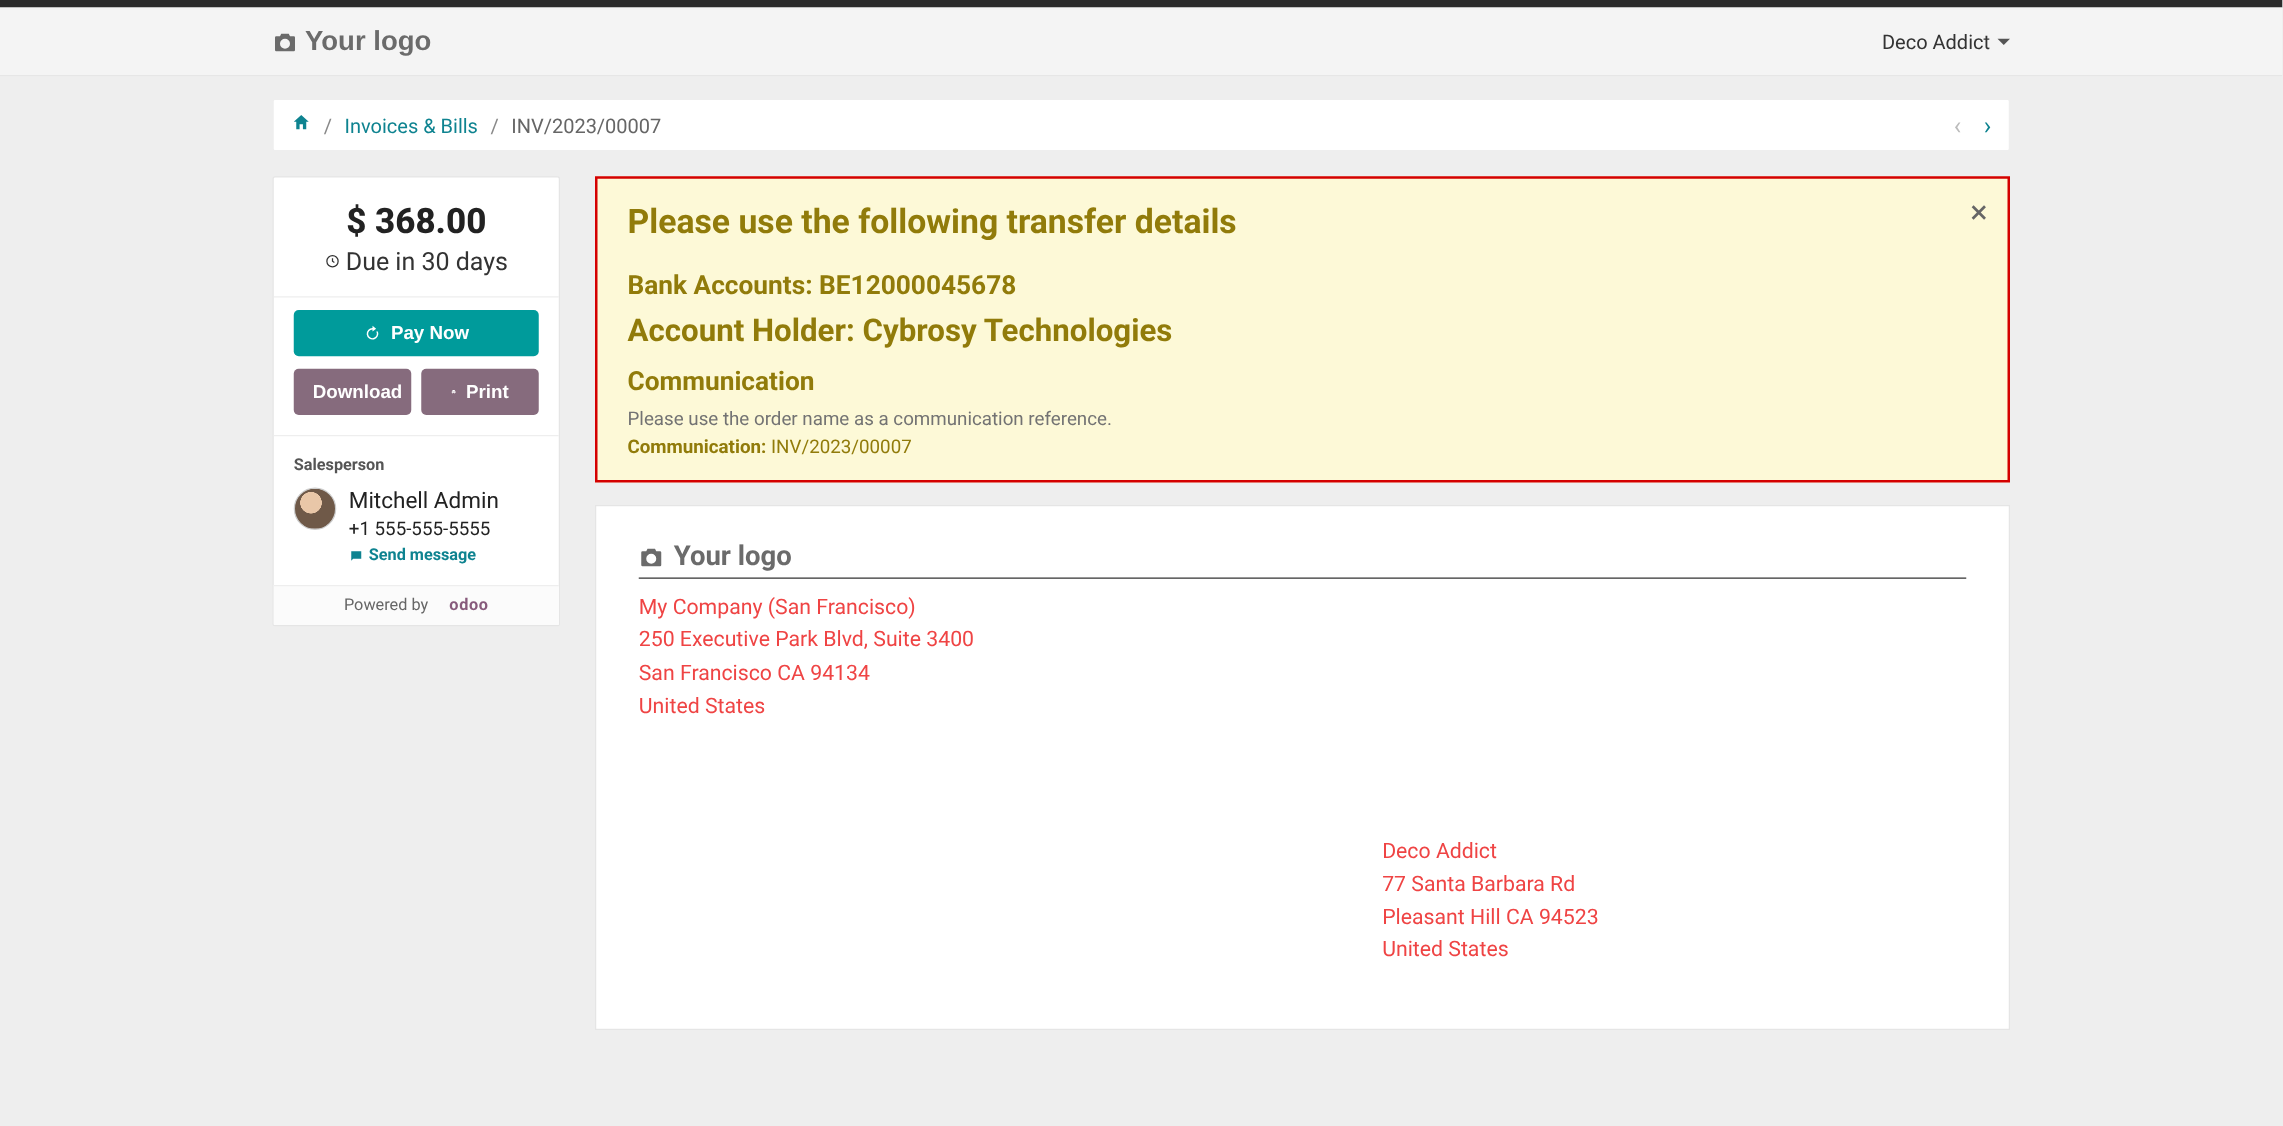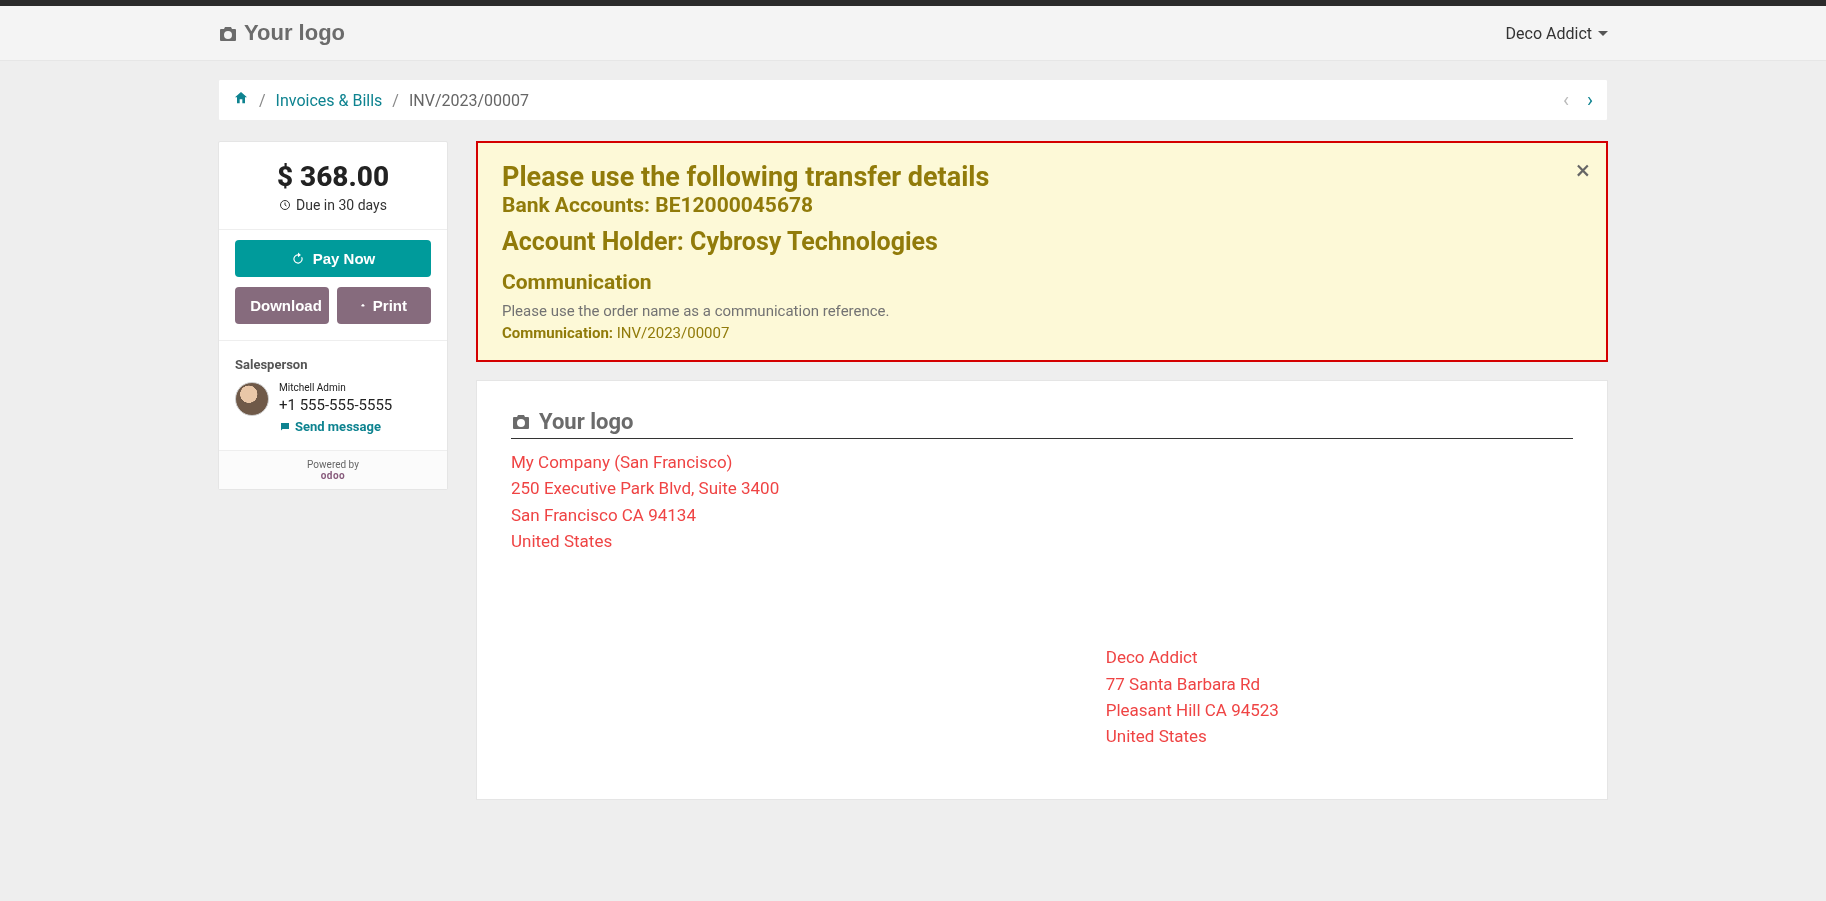--- a/index.html
+++ b/index.html
@@ -96,21 +96,21 @@
     padding: 18px 16px 16px;
     border-bottom: 1px solid #eee;
   }
   .amount {
     font-size: 28px;
     font-weight: 800;
     color: #222;
   }
   .due {
     margin-top: 4px;
-    font-size: 14px;
+    font-size: 20px;
     color: #333;
     display: flex;
     align-items: center;
     justify-content: center;
     gap: 5px;
   }
   .actions {
     padding: 10px 16px 16px;
     border-bottom: 1px solid #eee;
   }
@@ -151,44 +151,43 @@
     gap: 10px;
   }
   .avatar {
     width: 34px; height: 34px;
     border-radius: 50%;
     background: radial-gradient(circle at 40% 35%, #e9c7a8 0 30%, #6f5948 31% 100%);
     flex-shrink: 0;
     border: 1px solid #ccc;
   }
   .sp-info { display: flex; flex-direction: column; gap: 3px; }
-  .sp-name { font-size: 10px; color: #222; }
+  .sp-name { font-size: 18px; color: #222; }
   .sp-phone { font-size: 15px; color: #222; }
   .send-msg {
     color: #0e8390;
     font-weight: 700;
     font-size: 13px;
     display: inline-flex;
     align-items: center;
     gap: 4px;
     cursor: pointer;
     margin-top: 2px;
   }
   .powered {
     background: #fbfbfb;
     border-top: 1px solid #eee;
     text-align: center;
     padding: 8px;
-    font-size: 10px;
+    font-size: 13px;
     color: #666;
     display: flex;
     justify-content: center;
     align-items: center;
-    gap: 0;
-    flex-direction: column;
+    gap: 17px;
   }
   .odoo-logo {
     font-weight: 700;
     color: #875A7B;
     letter-spacing: 0.5px;
   }
 
   .main { flex: 1; }
   .alert {
     background: #fdf9d7;
@@ -202,21 +201,21 @@
     top: 14px; right: 16px;
     font-size: 26px;
     color: #666;
     cursor: pointer;
     line-height: 1;
   }
   .alert h2, .alert h3 {
     color: #917b0a;
     font-weight: 700;
   }
-  .alert h2 { font-size: 27px; margin-bottom: 0; }
+  .alert h2 { font-size: 27px; margin-bottom: 24px; }
   .alert .bank { color: #917b0a; font-size: 21px; font-weight: 700; margin-bottom: 10px; }
   .alert .holder { color: #917b0a; font-size: 25px; font-weight: 700; margin-bottom: 14px; }
   .alert .comm-h { color: #917b0a; font-size: 21px; font-weight: 700; margin-bottom: 8px; }
   .alert .comm-txt { color: #737373; font-size: 15px; margin-bottom: 4px; }
   .alert .comm-ref { color: #917b0a; font-size: 15px; }
   .alert .comm-ref b { font-weight: 700; }
 
   .doc {
     background: #fff;
     border: 1px solid #e5e5e5;

